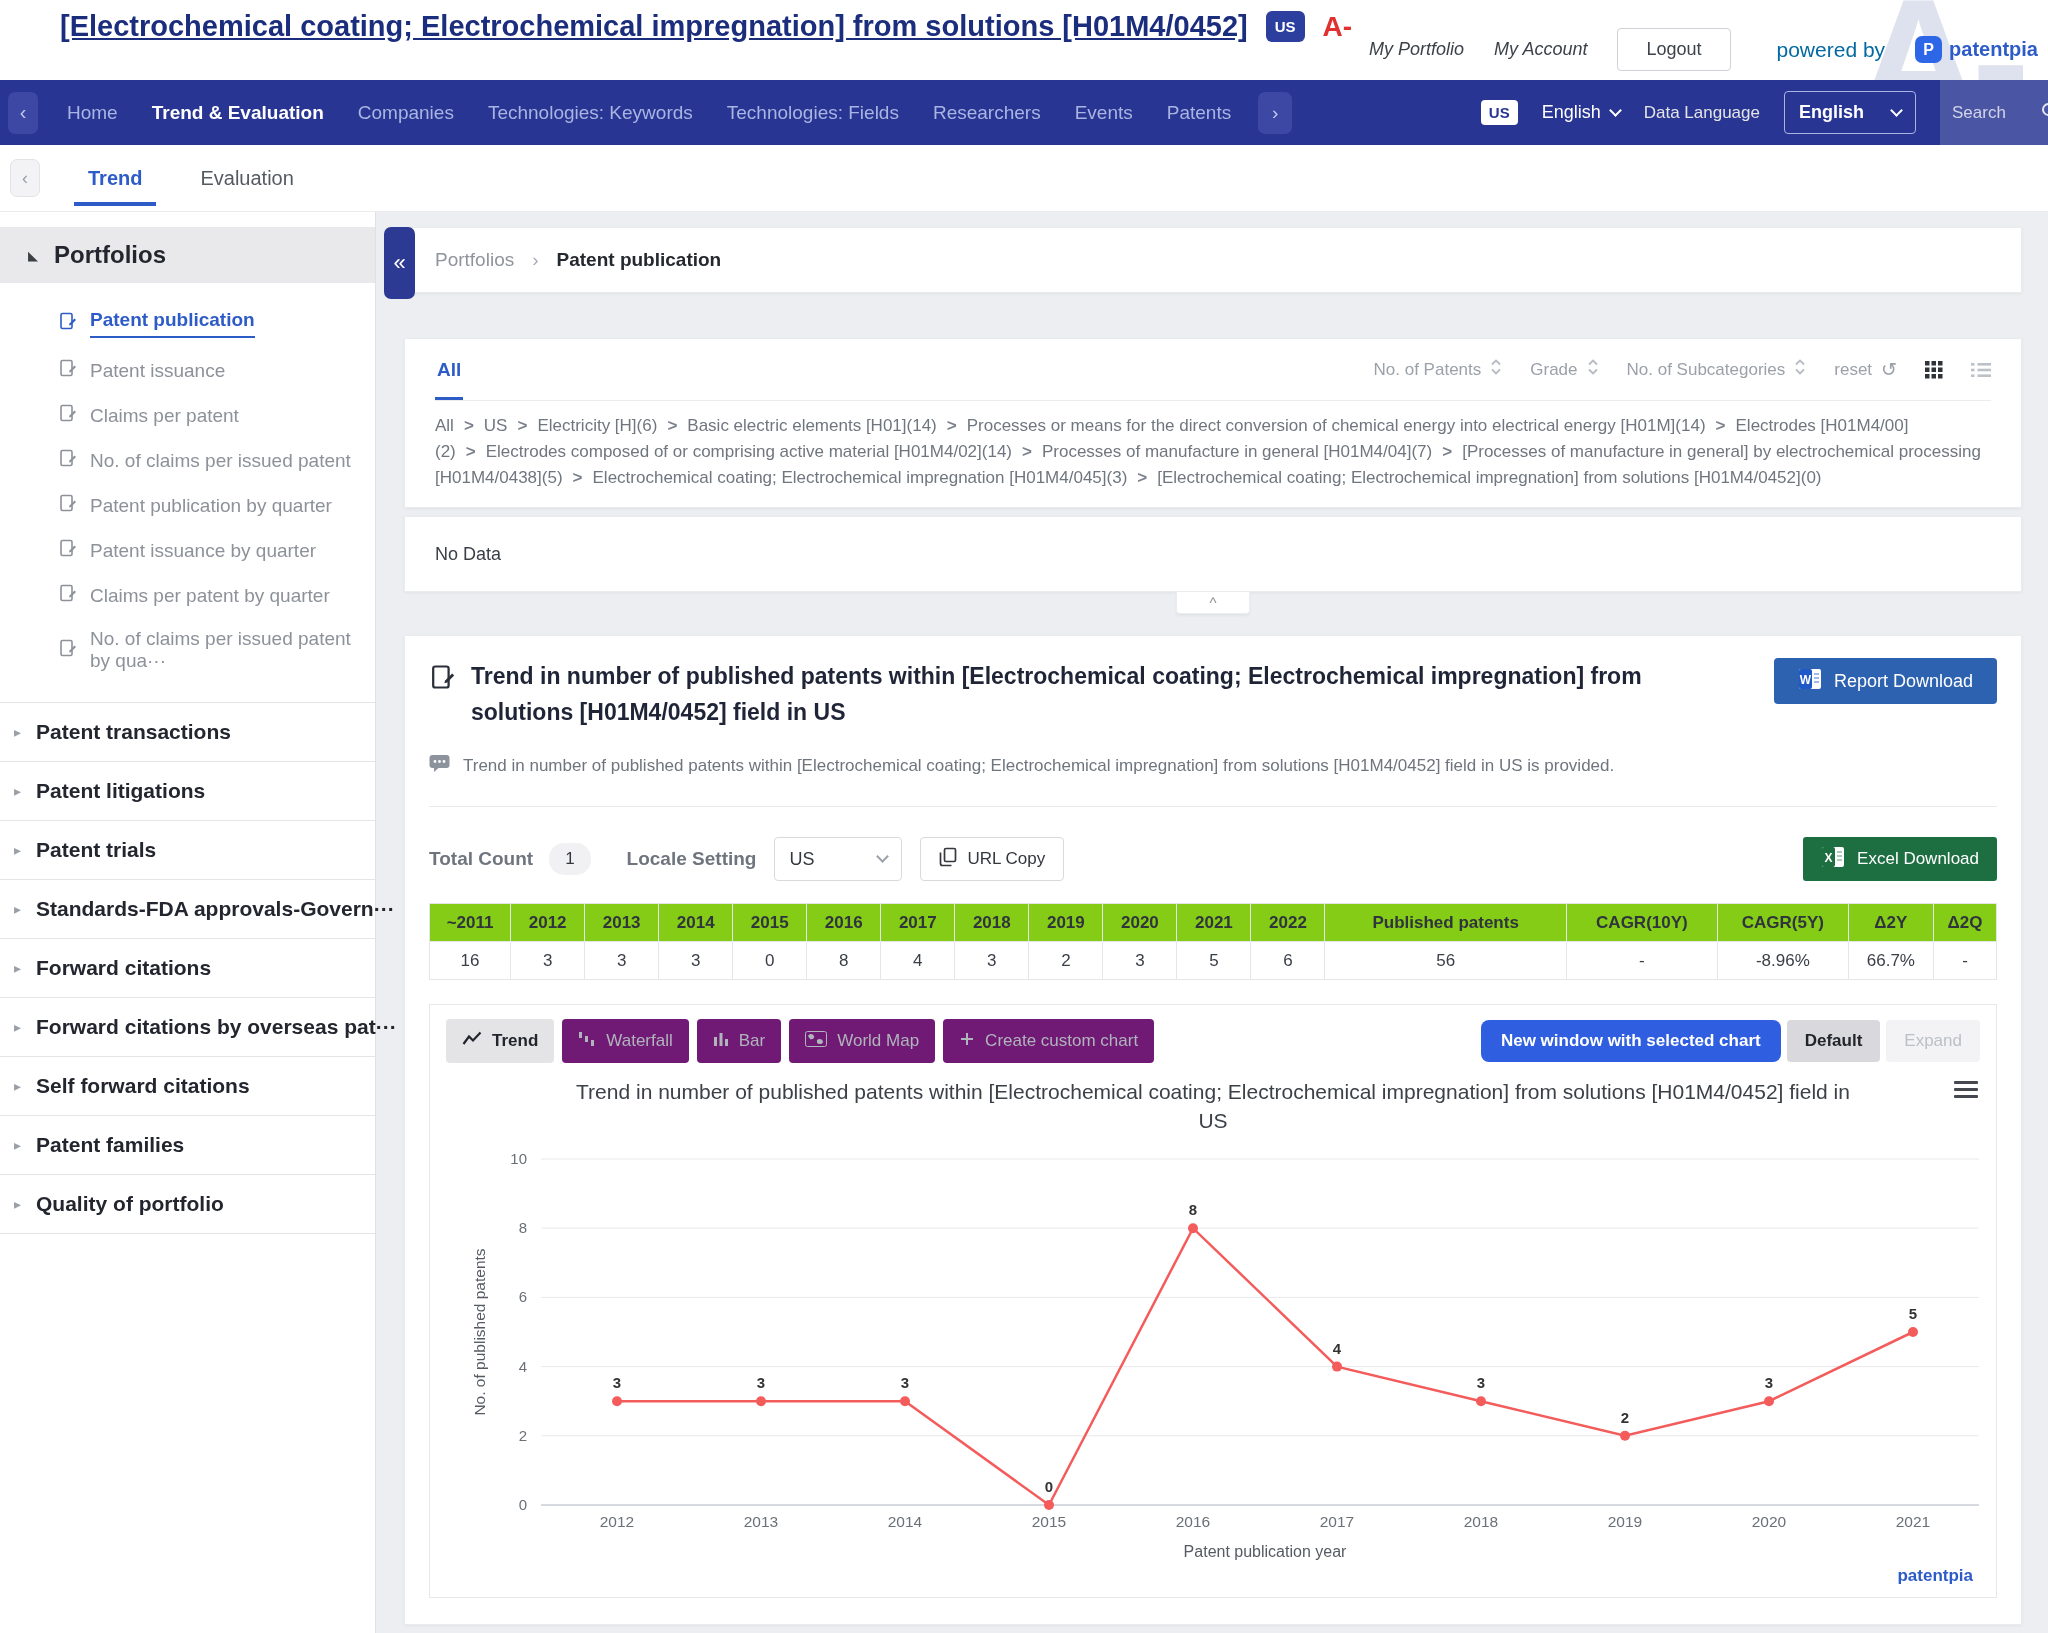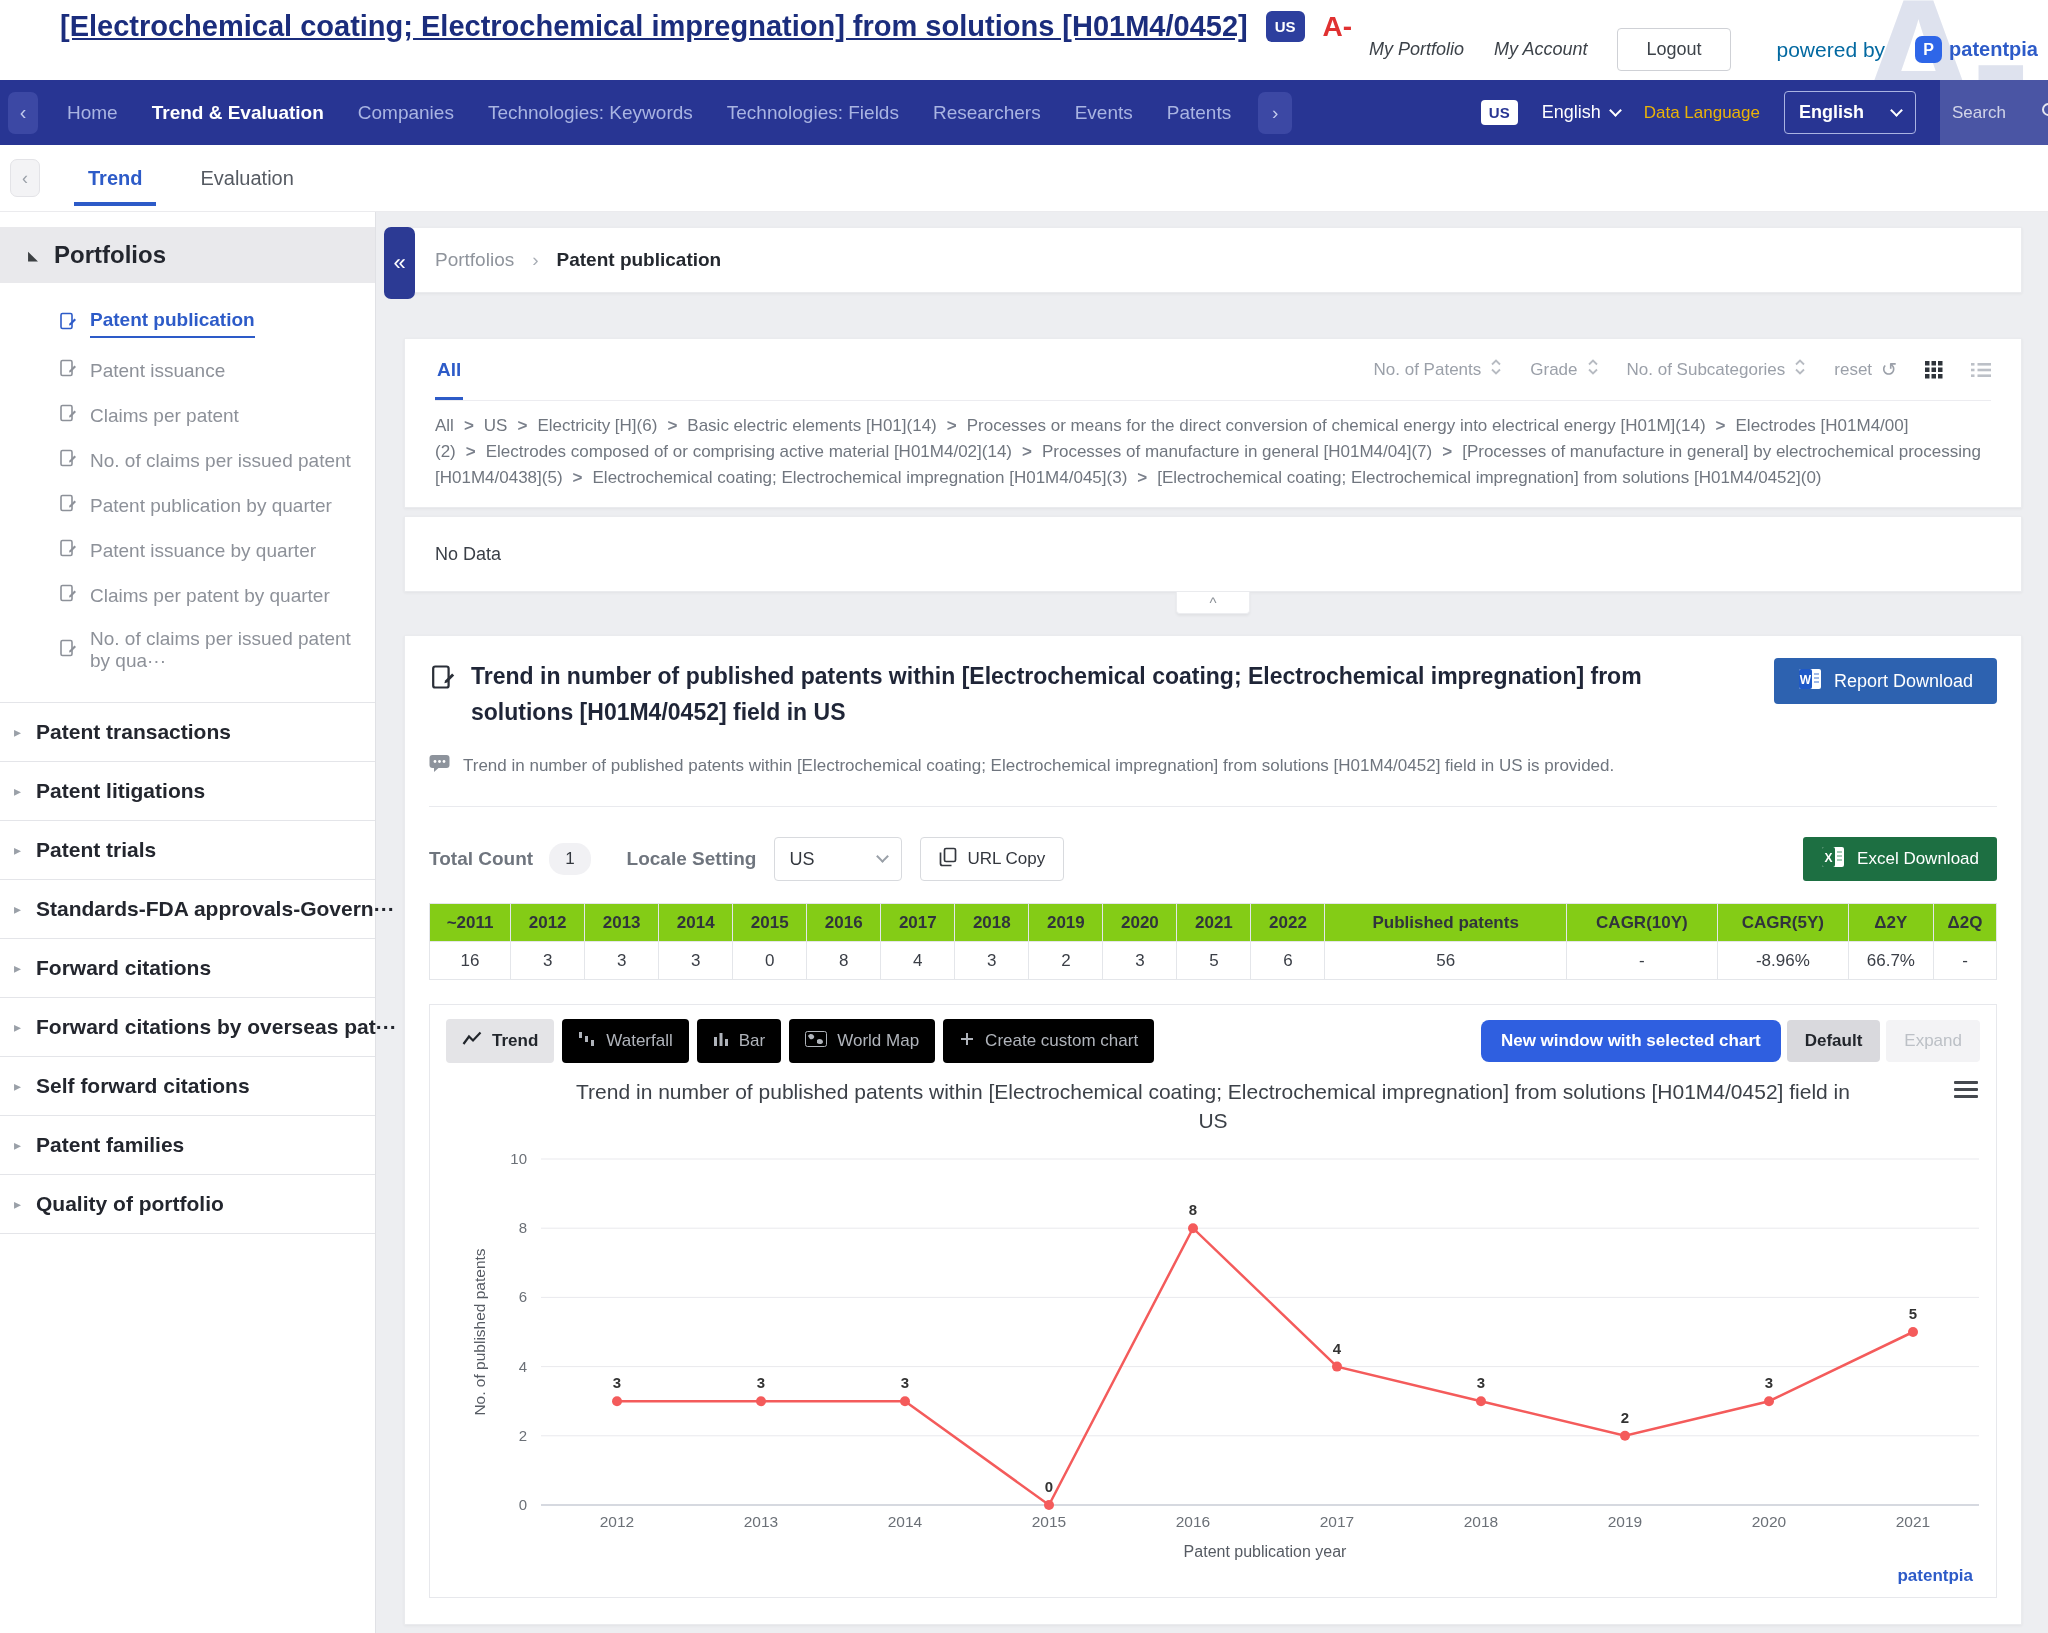--- a/index.html
+++ b/index.html
@@ -28,21 +28,21 @@
   .nav-chev { width: 30px; height: 42px; background: #3c48a4; border: none; border-radius: 7px; color: #c3cbed; font-size: 20px; cursor: pointer; }
   .nav-items { display: flex; align-items: center; margin-left: 12px; }
   .nav-item { padding: 0 17px; font-size: 19px; color: #a9b4e2; cursor: pointer; white-space: nowrap; }
   .nav-item.active { color: #fff; font-weight: bold; }
   .nav-more { width: 34px; height: 42px; background: #3c48a4; border: none; border-radius: 7px; color: #c3cbed; font-size: 19px; margin-left: 10px; cursor: pointer; }
   .nav-right { margin-left: auto; display: flex; align-items: center; gap: 24px; height: 100%; }
   .nav-us { background: #fff; color: #283593; font-weight: bold; font-size: 15px; padding: 4px 8px; border-radius: 4px; }
   .nav-lang { color: #fff; font-size: 18px; display: flex; gap: 10px; align-items: center; cursor: pointer; }
   .caret { width: 9px; height: 9px; border-right: 2px solid currentColor; border-bottom: 2px solid currentColor;
            transform: rotate(45deg); margin-top: -5px; display: inline-block; }
-  .nav-dll { color: #eab308; font-size: 17px; }
+  .nav-dll { color: #e5e5e5; font-size: 17px; }
   .nav-dd { border: 1px solid #aab3e2; border-radius: 4px; padding: 10px 14px; color: #fff; font-size: 18px;
             font-weight: bold; display: flex; gap: 28px; align-items: center; cursor: pointer; }
   .nav-search { width: 108px; height: 100%; background: rgba(255,255,255,.16); display: flex; align-items: center;
                 padding: 0 12px; gap: 8px; cursor: text; }
   .nav-search input { background: transparent; border: none; outline: none; width: 80px; font-size: 17px;
                       color: rgba(255,255,255,.9); font-family: inherit; }
   .nav-search input::placeholder { color: rgba(255,255,255,.75); }
 
   
   .tabbar { height: 67px; background: #fff; border-bottom: 1px solid #ebebee; display: flex; align-items: center; padding: 0 10px; position: relative; z-index: 4; }
@@ -115,21 +115,21 @@
   .excel-btn { margin-left: auto; background: #1d6f42; color: #fff; height: 44px; border: none; border-radius: 3px;
                padding: 0 18px; font-size: 17px; display: flex; gap: 12px; align-items: center; cursor: pointer; }
 
   table.stats { margin-top: 22px; width: 100%; border-collapse: collapse; table-layout: fixed; }
   .stats th, .stats td { border: 1px solid #e4e6ea; height: 38px; text-align: center; font-size: 17px; }
   .stats th { background: #84cc16; color: #30343c; font-weight: 600; }
   .stats td { color: #3a3e46; background: #fff; }
 
   .chart-box { margin-top: 24px; border: 1px solid #e7e8ec; height: 594px; }
   .chart-toolbar { display: flex; align-items: center; padding: 14px 16px 0; }
-  .ct-btn { height: 44px; border: none; border-radius: 4px; background: #000000; color: #b0b4bb; font-size: 17px;
+  .ct-btn { height: 44px; border: none; border-radius: 4px; background: #701a75; color: #b0b4bb; font-size: 17px;
             display: flex; align-items: center; gap: 10px; padding: 0 16px; margin-right: 8px; cursor: pointer; font-family: inherit; }
   .ct-btn.active { background: #e4e4e7; color: #22262c; font-weight: bold; }
   .act-group { margin-left: auto; display: flex; gap: 6px; }
   .btn-primary { background: #2f5fe0; color: #fff; font-weight: bold; font-size: 17px; height: 42px; border: none;
                  border-radius: 8px; padding: 0 20px; cursor: pointer; font-family: inherit; }
   .btn-default { background: #d9d9dd; color: #22262c; font-weight: bold; font-size: 17px; height: 42px; border: none;
                  border-radius: 4px; padding: 0 18px; cursor: pointer; font-family: inherit; }
   .btn-expand { background: #f3f3f5; color: #bcc0c6; font-size: 17px; height: 42px; border: none; border-radius: 4px;
                 padding: 0 18px; cursor: pointer; font-family: inherit; }
   .chart-area { position: relative; height: 522px; margin-top: 12px; }

